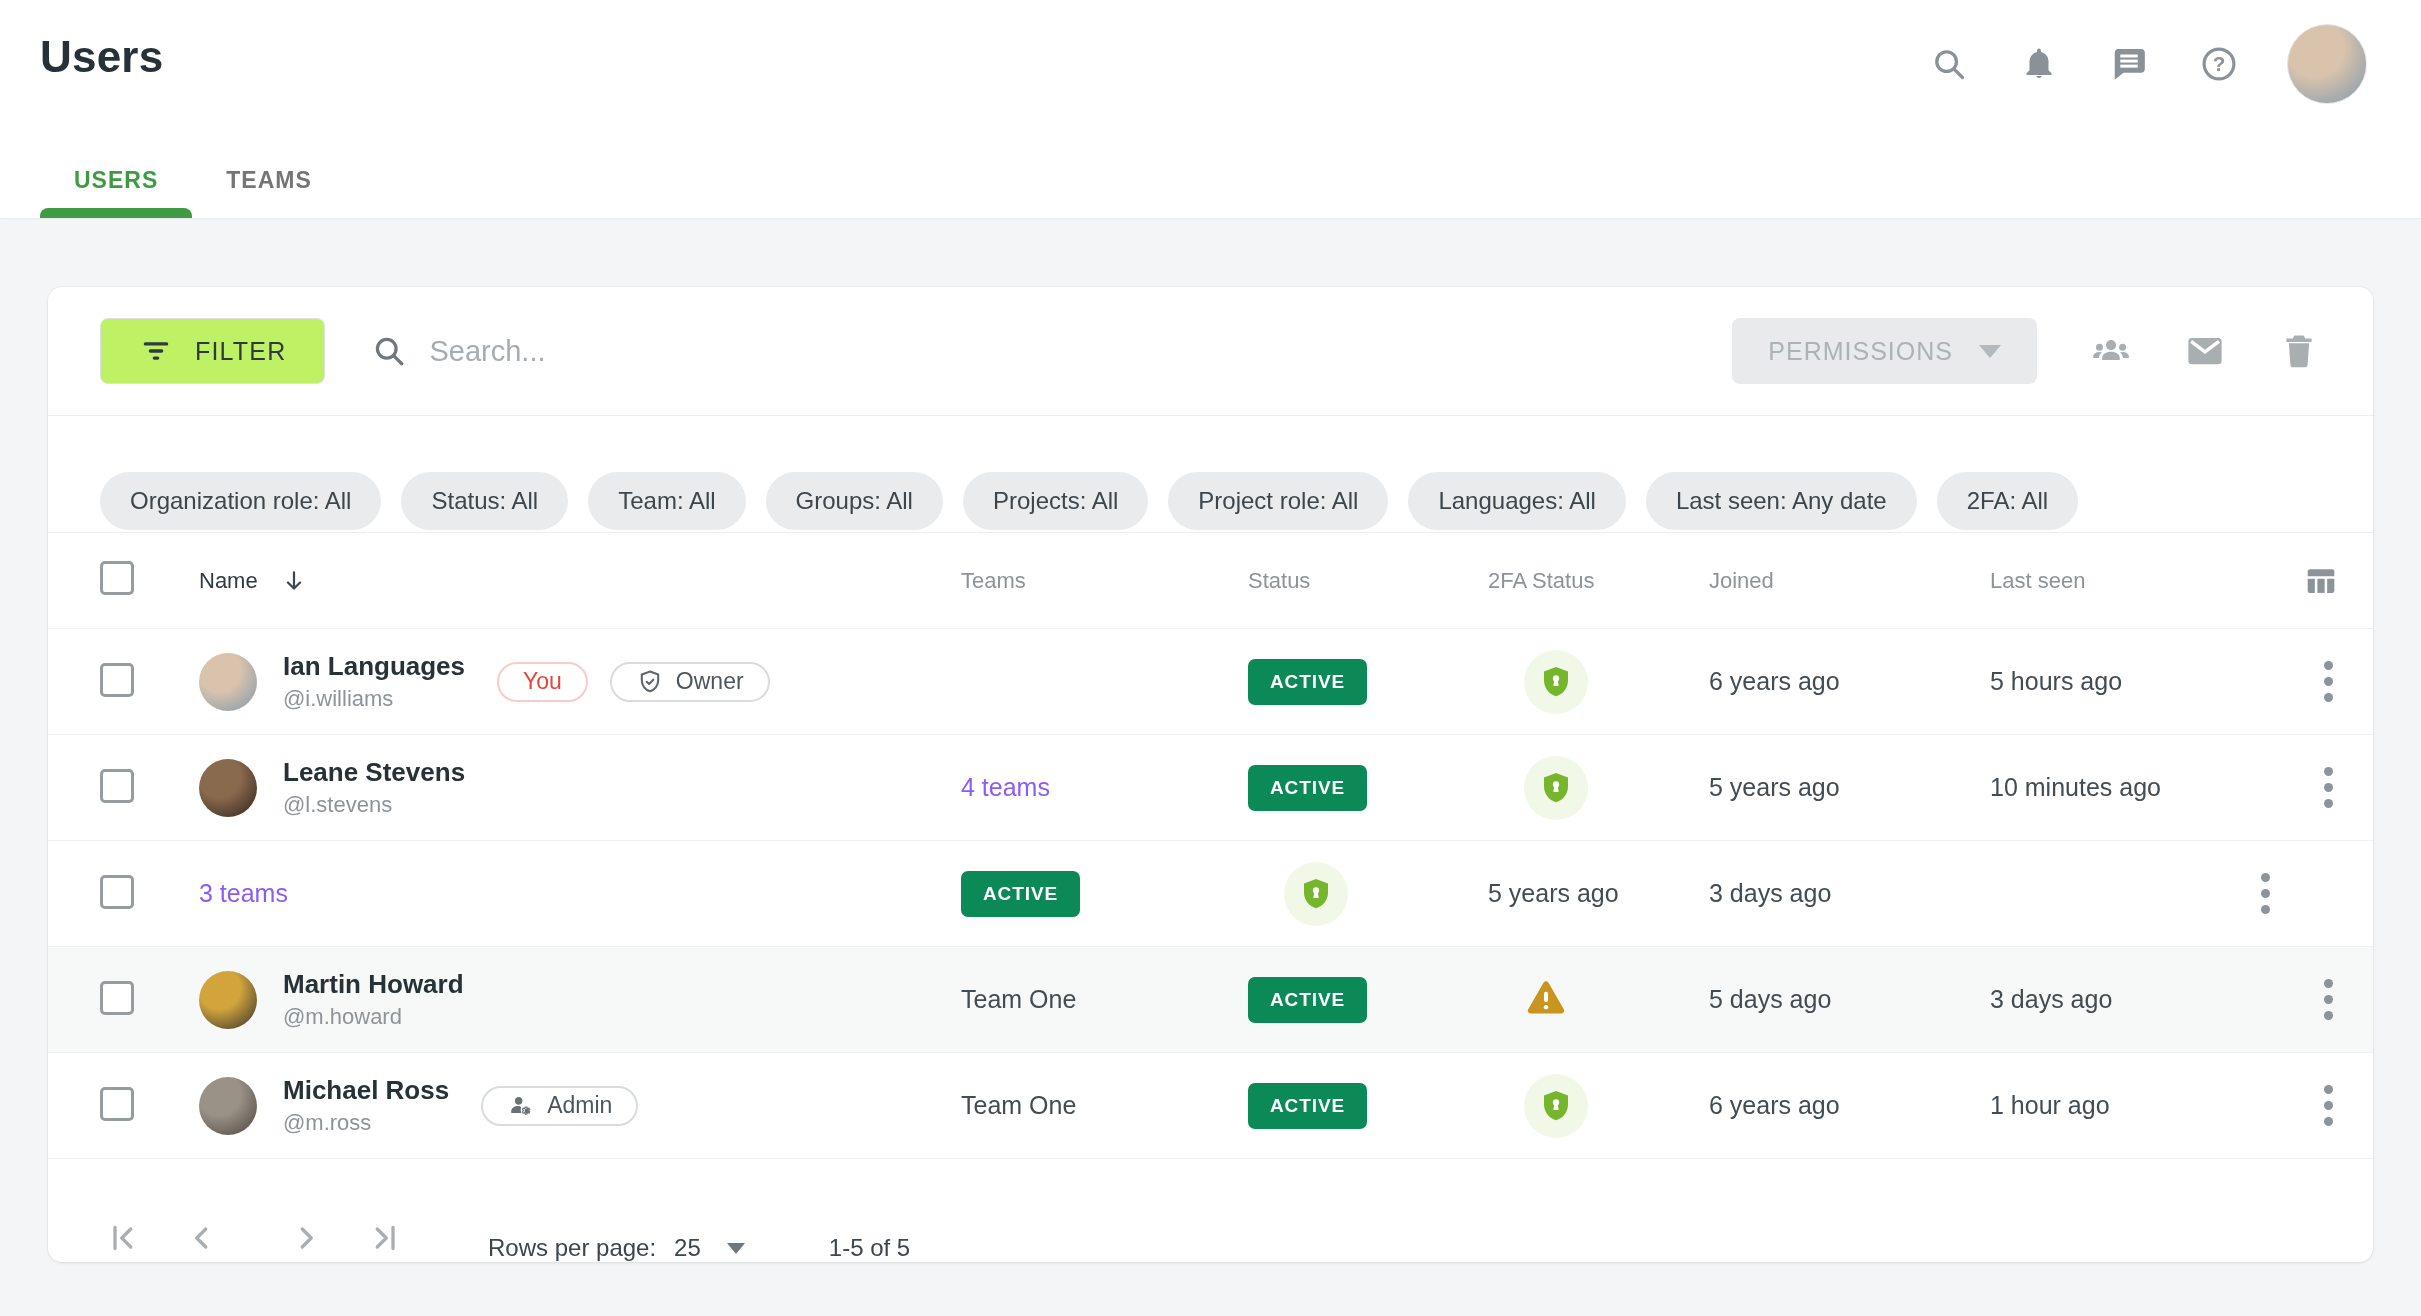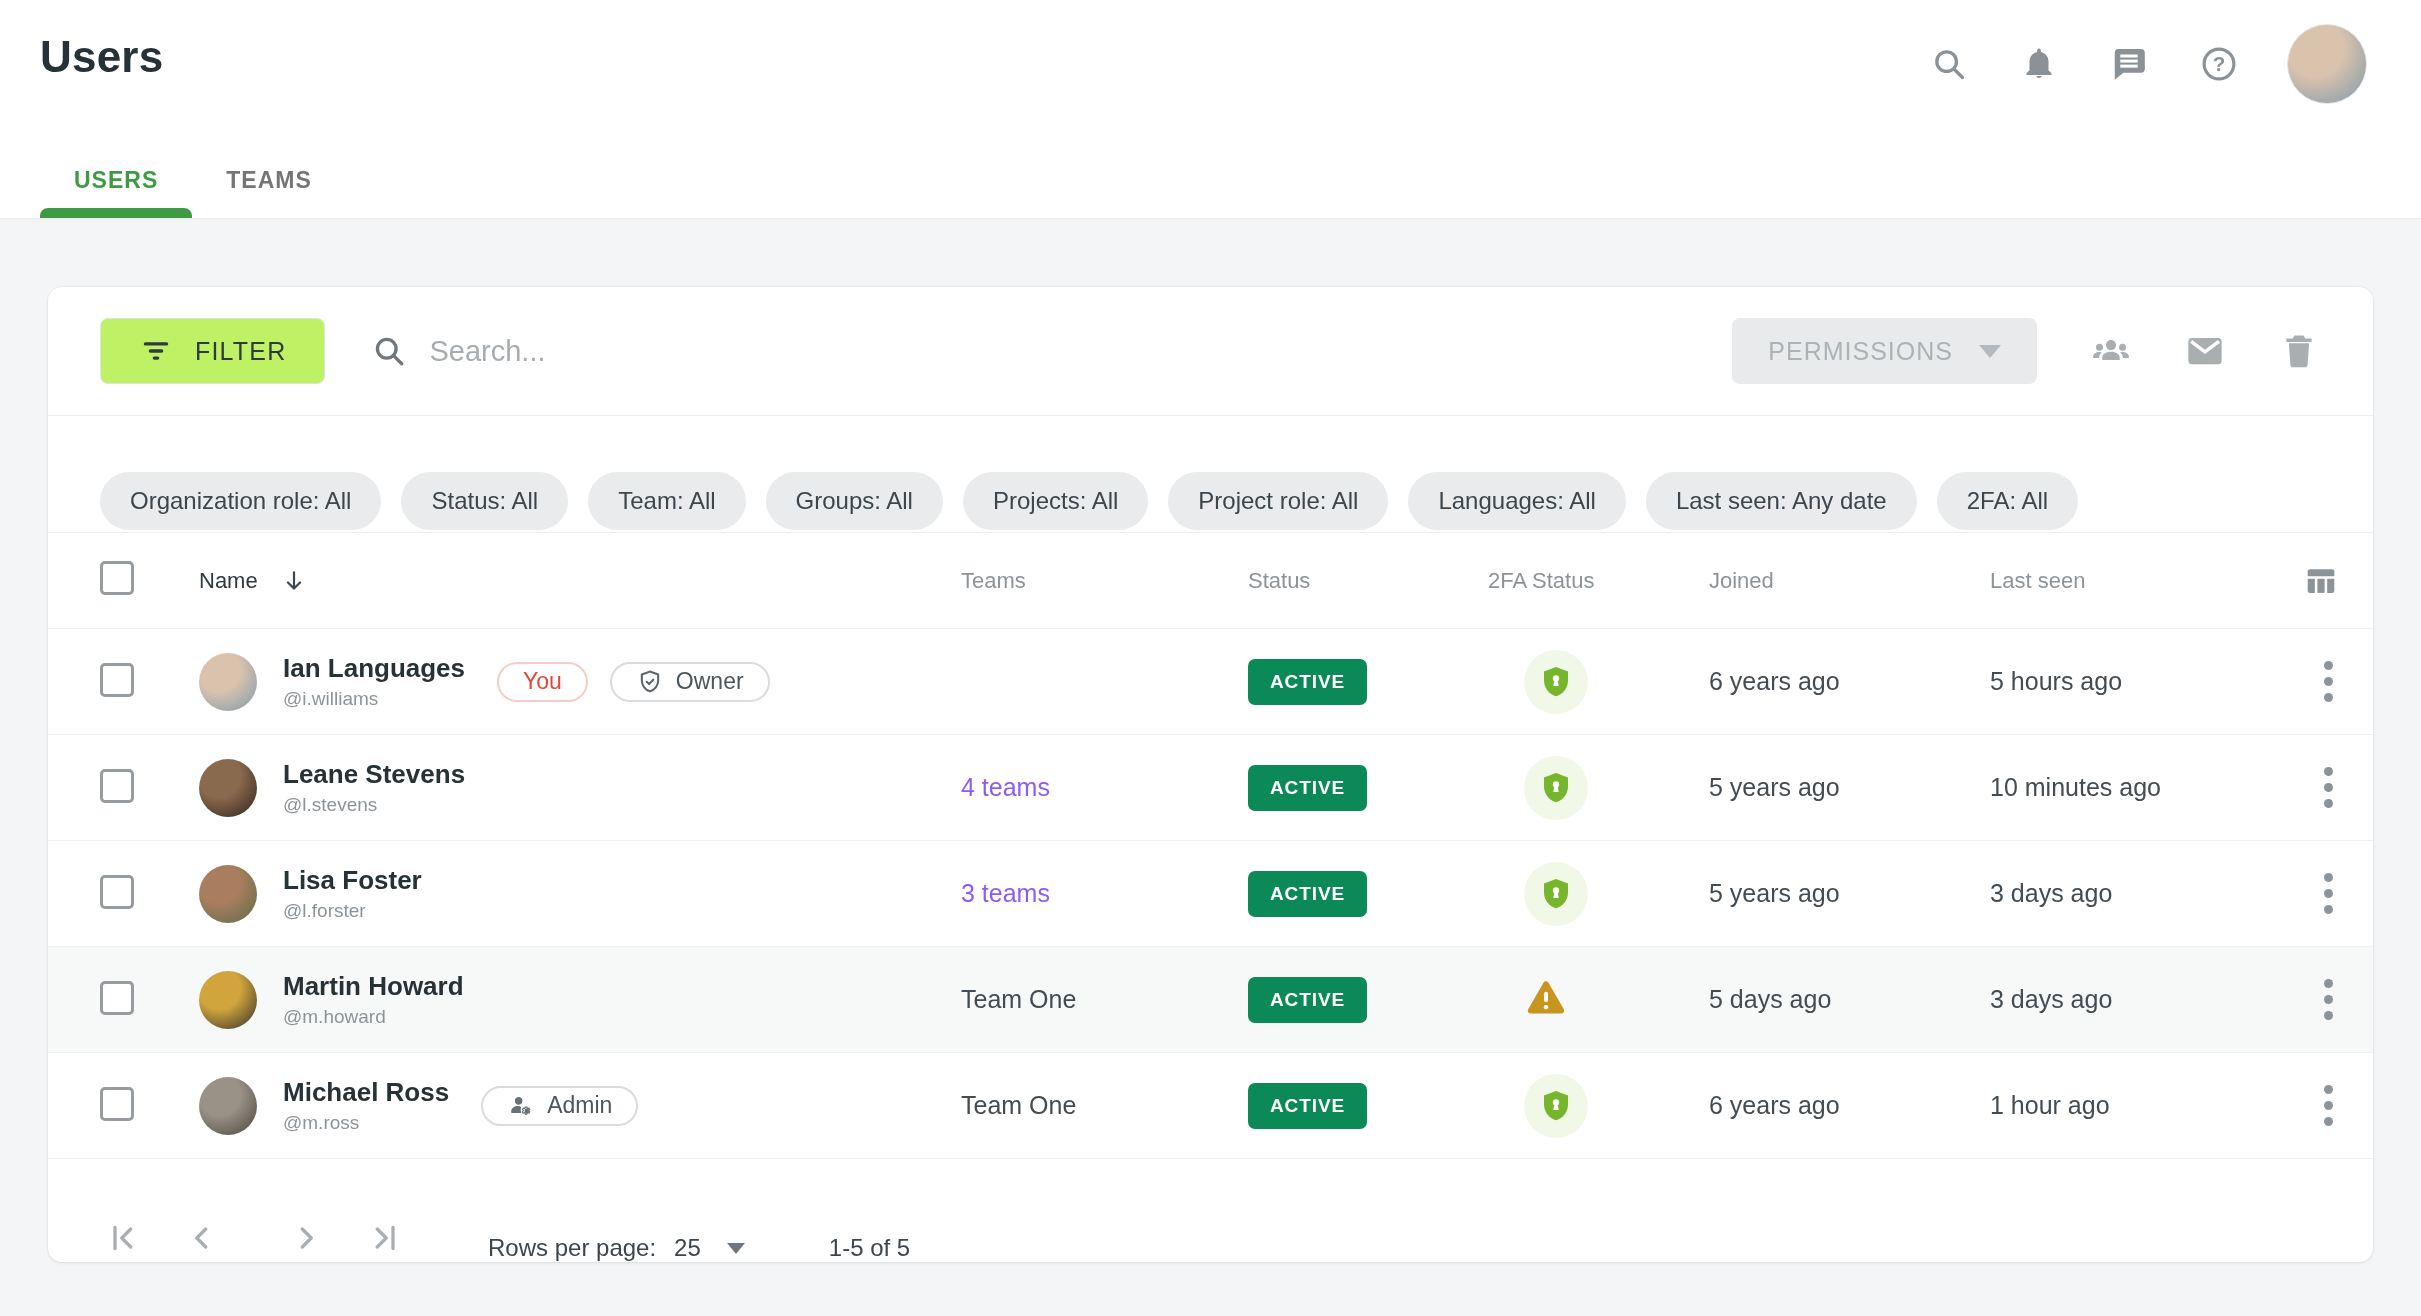--- a/index.html
+++ b/index.html
@@ -41,21 +41,21 @@
   .thead, .trow { display:grid; grid-template-columns:99px minmax(0,1fr) 287px 240px 221px 281px 290px 63px; align-items:center; padding:0 30px 0 52px; }
   .thead { height:95px; font-size:22px; color:#8d9499; }
   .thead .col-name { color:#2f3a40; font-weight:500; display:flex; align-items:center; gap:22px; cursor:pointer; }
   .checkbox { width:34px; height:34px; border:3px solid #969ca0; border-radius:5px; display:inline-block; cursor:pointer; background:#fff; }
   .trow { height:106px; border-top:1px solid #eef0f1; }
   .trow.highlight { background:#f7f8f8; }
   .c-name { display:flex; align-items:center; gap:26px; min-width:0; }
   .avatar { width:58px; height:58px; border-radius:50%; flex:0 0 auto; }
   .name-block { display:flex; flex-direction:column; gap:4px; min-width:0; }
   .name { font-size:26px; font-weight:600; color:#273237; white-space:nowrap; }
-  .handle { font-size:19px; color:#8d9499; white-space:nowrap; }
+  .handle { font-size:22px; color:#8d9499; white-space:nowrap; }
   .badges { display:flex; align-items:center; gap:22px; margin-left:6px; }
   .badge { display:flex; align-items:center; gap:12px; height:40px; padding:18px 24px; border-radius:999px; font-size:23px; background:#fff; white-space:nowrap; }
   .badge.you { color:#e2473c; font-weight:500; border:2px solid #f7ccc7; }
   .badge.outline { color:#4c565c; border:2px solid #d8dcde; }
   .badge svg { width:28px; height:28px; }
   .teams-text { font-size:25px; color:#434c52; }
   .teams-text.link { color:#8b5cf6; cursor:pointer; }
   .status-badge { display:inline-block; background:#0b8a58; color:#fff; font-size:19px; font-weight:700; letter-spacing:.9px; padding:12px 22px; border-radius:7px; }
   .c-2fa { padding-left:36px; }
   .halo { width:64px; height:64px; border-radius:50%; background:#f2f8e8; display:flex; align-items:center; justify-content:center; }
@@ -278,28 +278,20 @@
             <span class="kebab">
               <i></i>
               <i></i>
               <i></i>
             </span>
           </div>
   </div>
 
   <div class="trow">
     <div><span class="checkbox"></span></div>
-    <div class="c-name">
-      <span class="avatar" style="background: radial-gradient(circle at 35% 30%, rgb(168, 126, 95) 0%, rgb(168, 126, 95) 38%, rgb(93, 107, 70) 100%);"></span>
-      <span class="name-block">
-        <span class="name">Lisa Foster</span>
-        <span class="handle">@l.forster</span>
-      </span>
-      <span class="badges"></span>
-    </div>
     <div><span class="teams-text link">3 teams</span></div>
     <div><span class="status-badge">ACTIVE</span></div>
     <div class="c-2fa">
             <span class="halo">
               <svg viewBox="0 0 24 24">
                 <path fill="#75b62c" d="M12 2l8 3v6c0 5-3.4 9.2-8 10.5C7.4 20.2 4 16 4 11V5l8-3z"></path>
                 <circle cx="12" cy="9.6" r="2.1" fill="#fff"></circle>
                 <path d="M10.9 10.5h2.2l.7 4.2h-3.6l.7-4.2z" fill="#fff"></path>
               </svg>
             </span>

